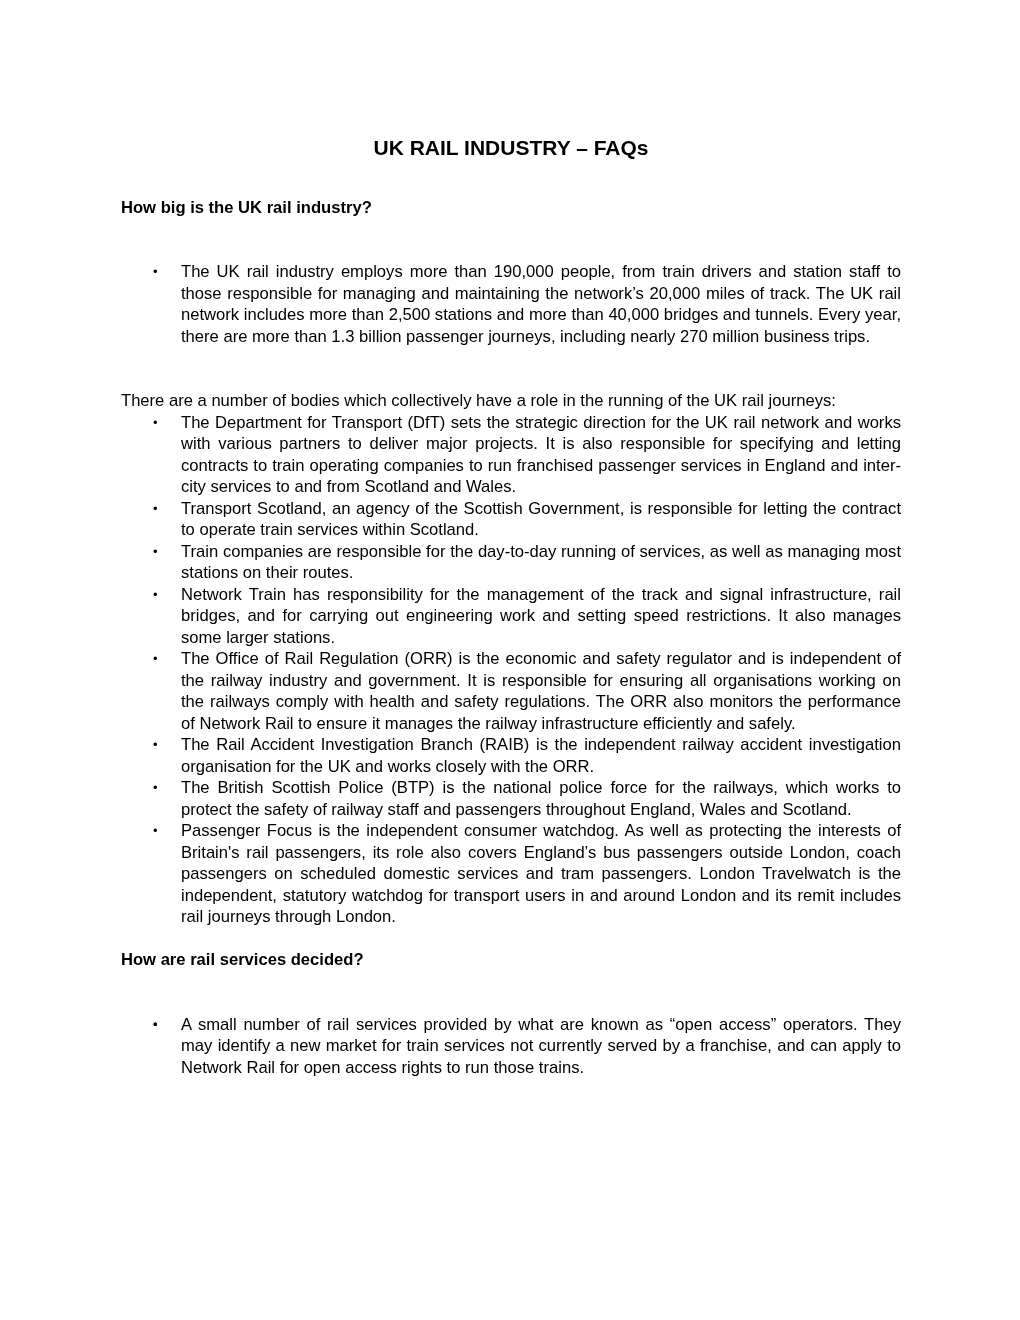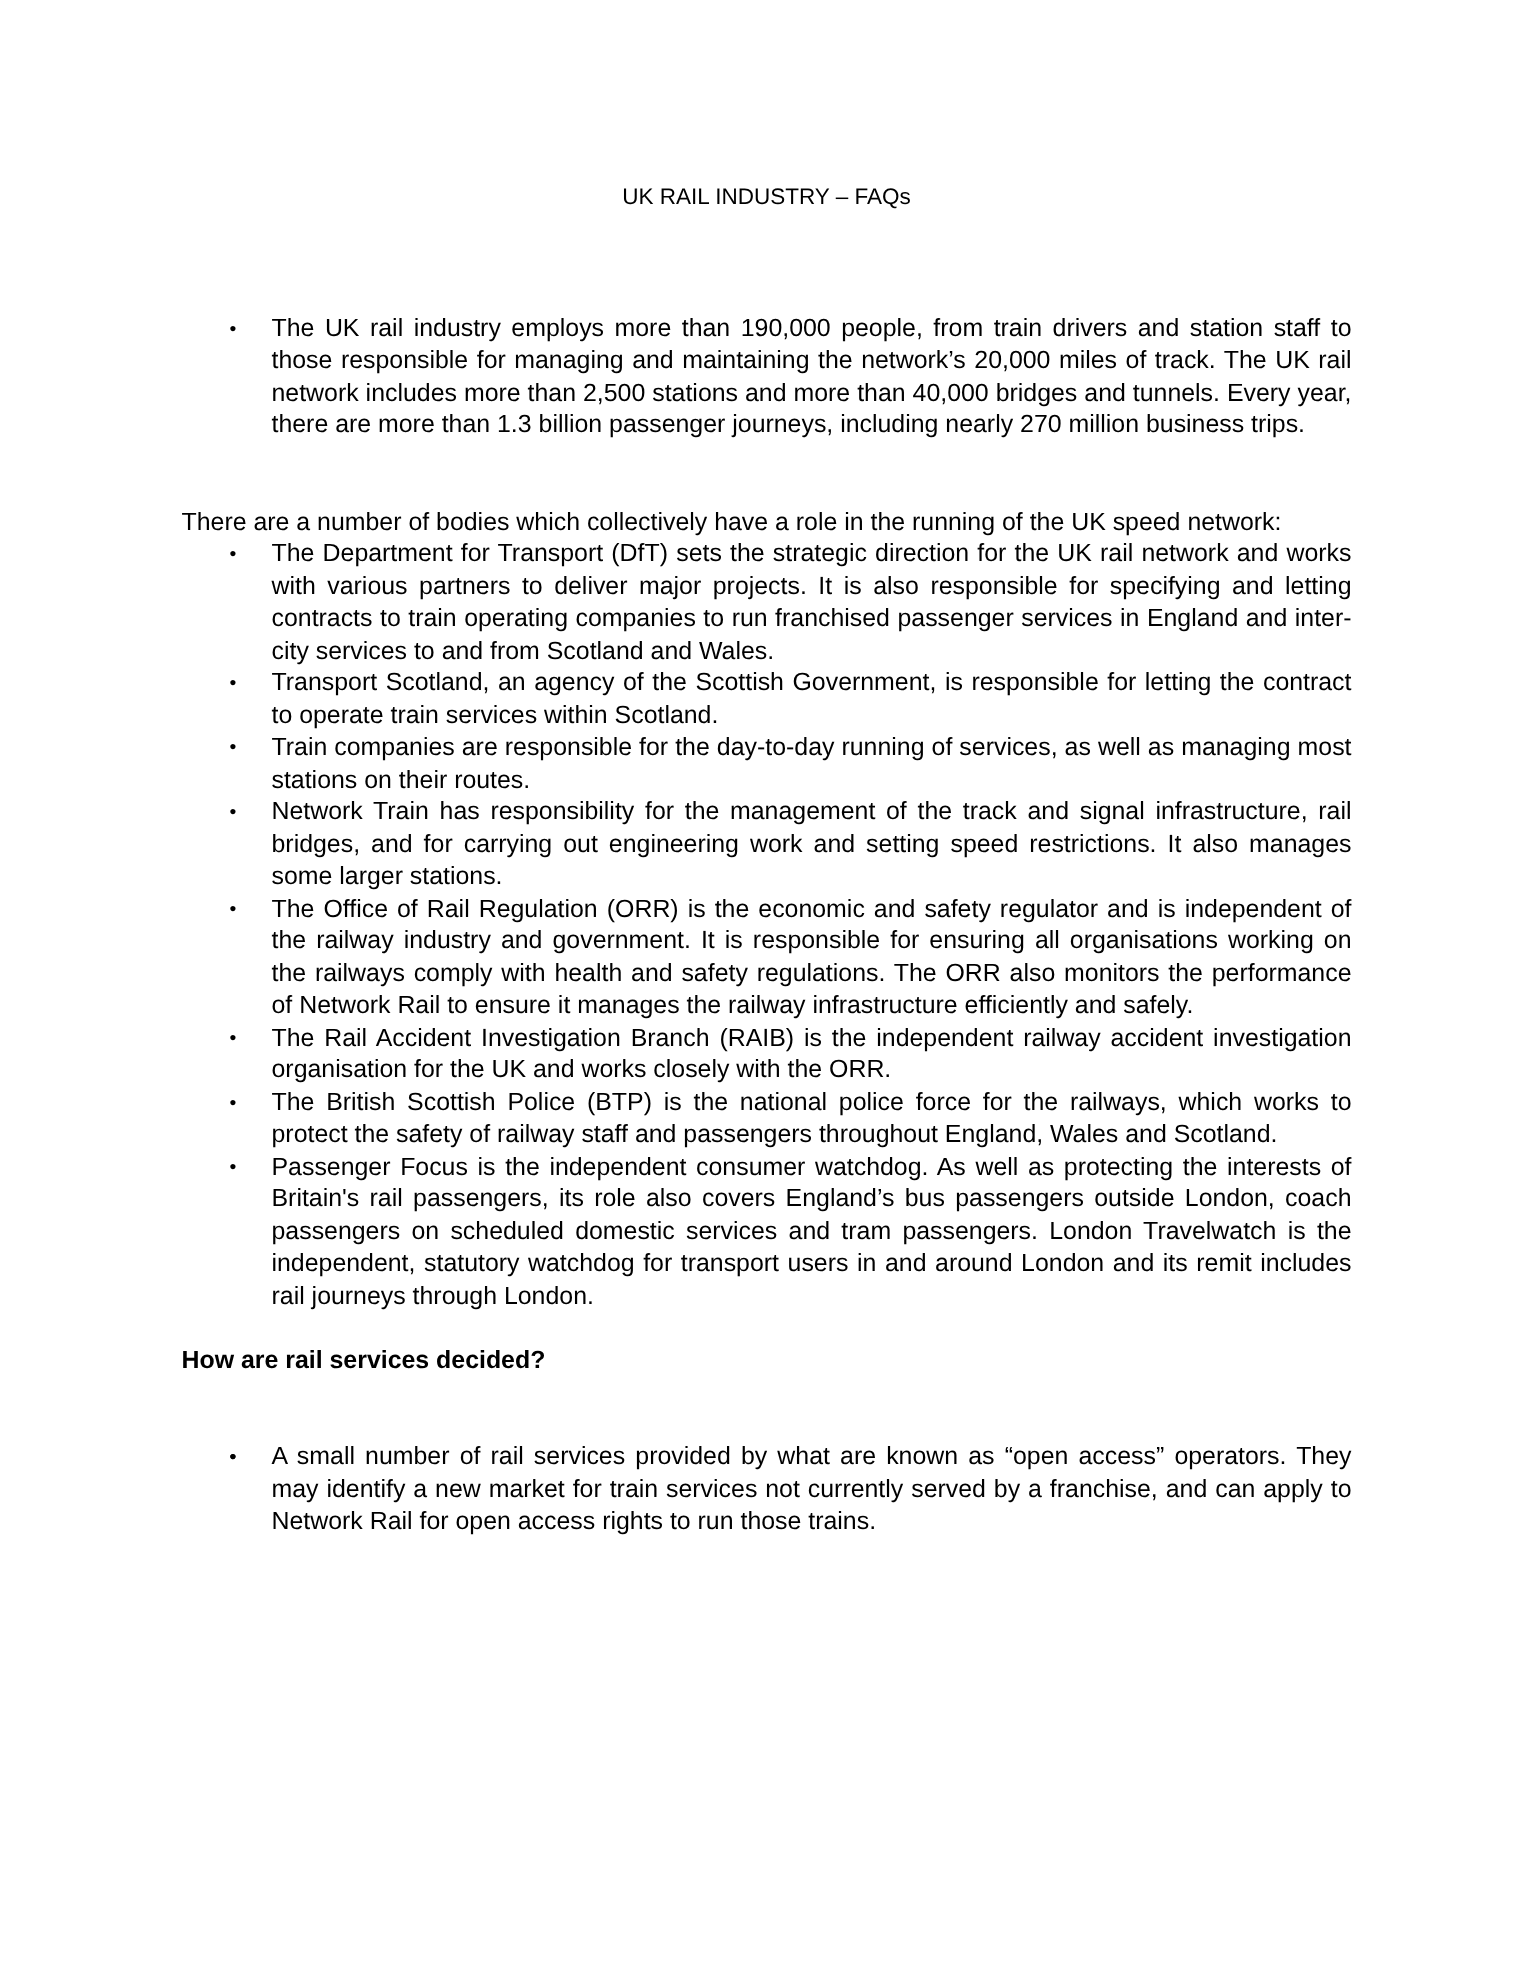--- a/index.html
+++ b/index.html
@@ -17,24 +17,24 @@
       line-height: 21.5px;
     }
     .page {
       position: absolute;
       left: 121px;
       top: 121px;
       width: 780px;
     }
     .doc-title {
       text-align: center;
-      font-weight: normal;
-      margin: 0;
+      font-weight: bold;
+      margin: 16px;
       height: 22px;
-      font-size: 15px;
+      font-size: 21px;
     }
     .q-heading {
       font-weight: bold;
       margin: 0;
       font-size: 16.6px;
     }
     .para {
       margin: 0;
       text-align: justify;
       text-align-last: left;
@@ -63,35 +63,36 @@
   </style>
 </head>
 <body>
 
 <div class="page">
 
   <h1 class="doc-title">UK RAIL INDUSTRY – FAQs</h1>
   <div class="gap1"></div>
 
   <section>
+    <h2 class="q-heading">How big is the UK rail industry?</h2>
     <div class="gap1"></div>
     <div class="gap1"></div>
     <ul class="bullets">
       <li>
         <span class="bullet">•</span>
         <span>The UK rail industry employs more than 190,000 people, from train drivers and station staff to those responsible for managing and maintaining the network’s 20,000 miles of track. The UK rail network includes more than 2,500 stations and more than 40,000 bridges and tunnels. Every year, there are more than 1.3 billion passenger journeys, including nearly 270 million business trips.</span>
       </li>
     </ul>
   </section>
 
   <div class="gap1"></div>
 
   <section>
     <div class="gap1"></div>
-    <p class="para">There are a number of bodies which collectively have a role in the running of the UK speed network:</p>
+    <p class="para">There are a number of bodies which collectively have a role in the running of the UK rail journeys:</p>
     <ul class="bullets">
       <li>
         <span class="bullet">•</span>
         <span class="b">The Department for Transport (DfT)</span><span> sets the strategic direction for the UK rail network and works with various partners to deliver major projects. It is also responsible for specifying and letting contracts to train operating companies to run franchised passenger services in England and inter-city services to and from Scotland and Wales.</span>
       </li>
       <li>
         <span class="bullet">•</span>
         <span class="b">Transport Scotland</span><span>, an agency of the Scottish Government, is responsible for letting the contract to operate train services within Scotland.</span>
       </li>
       <li>

